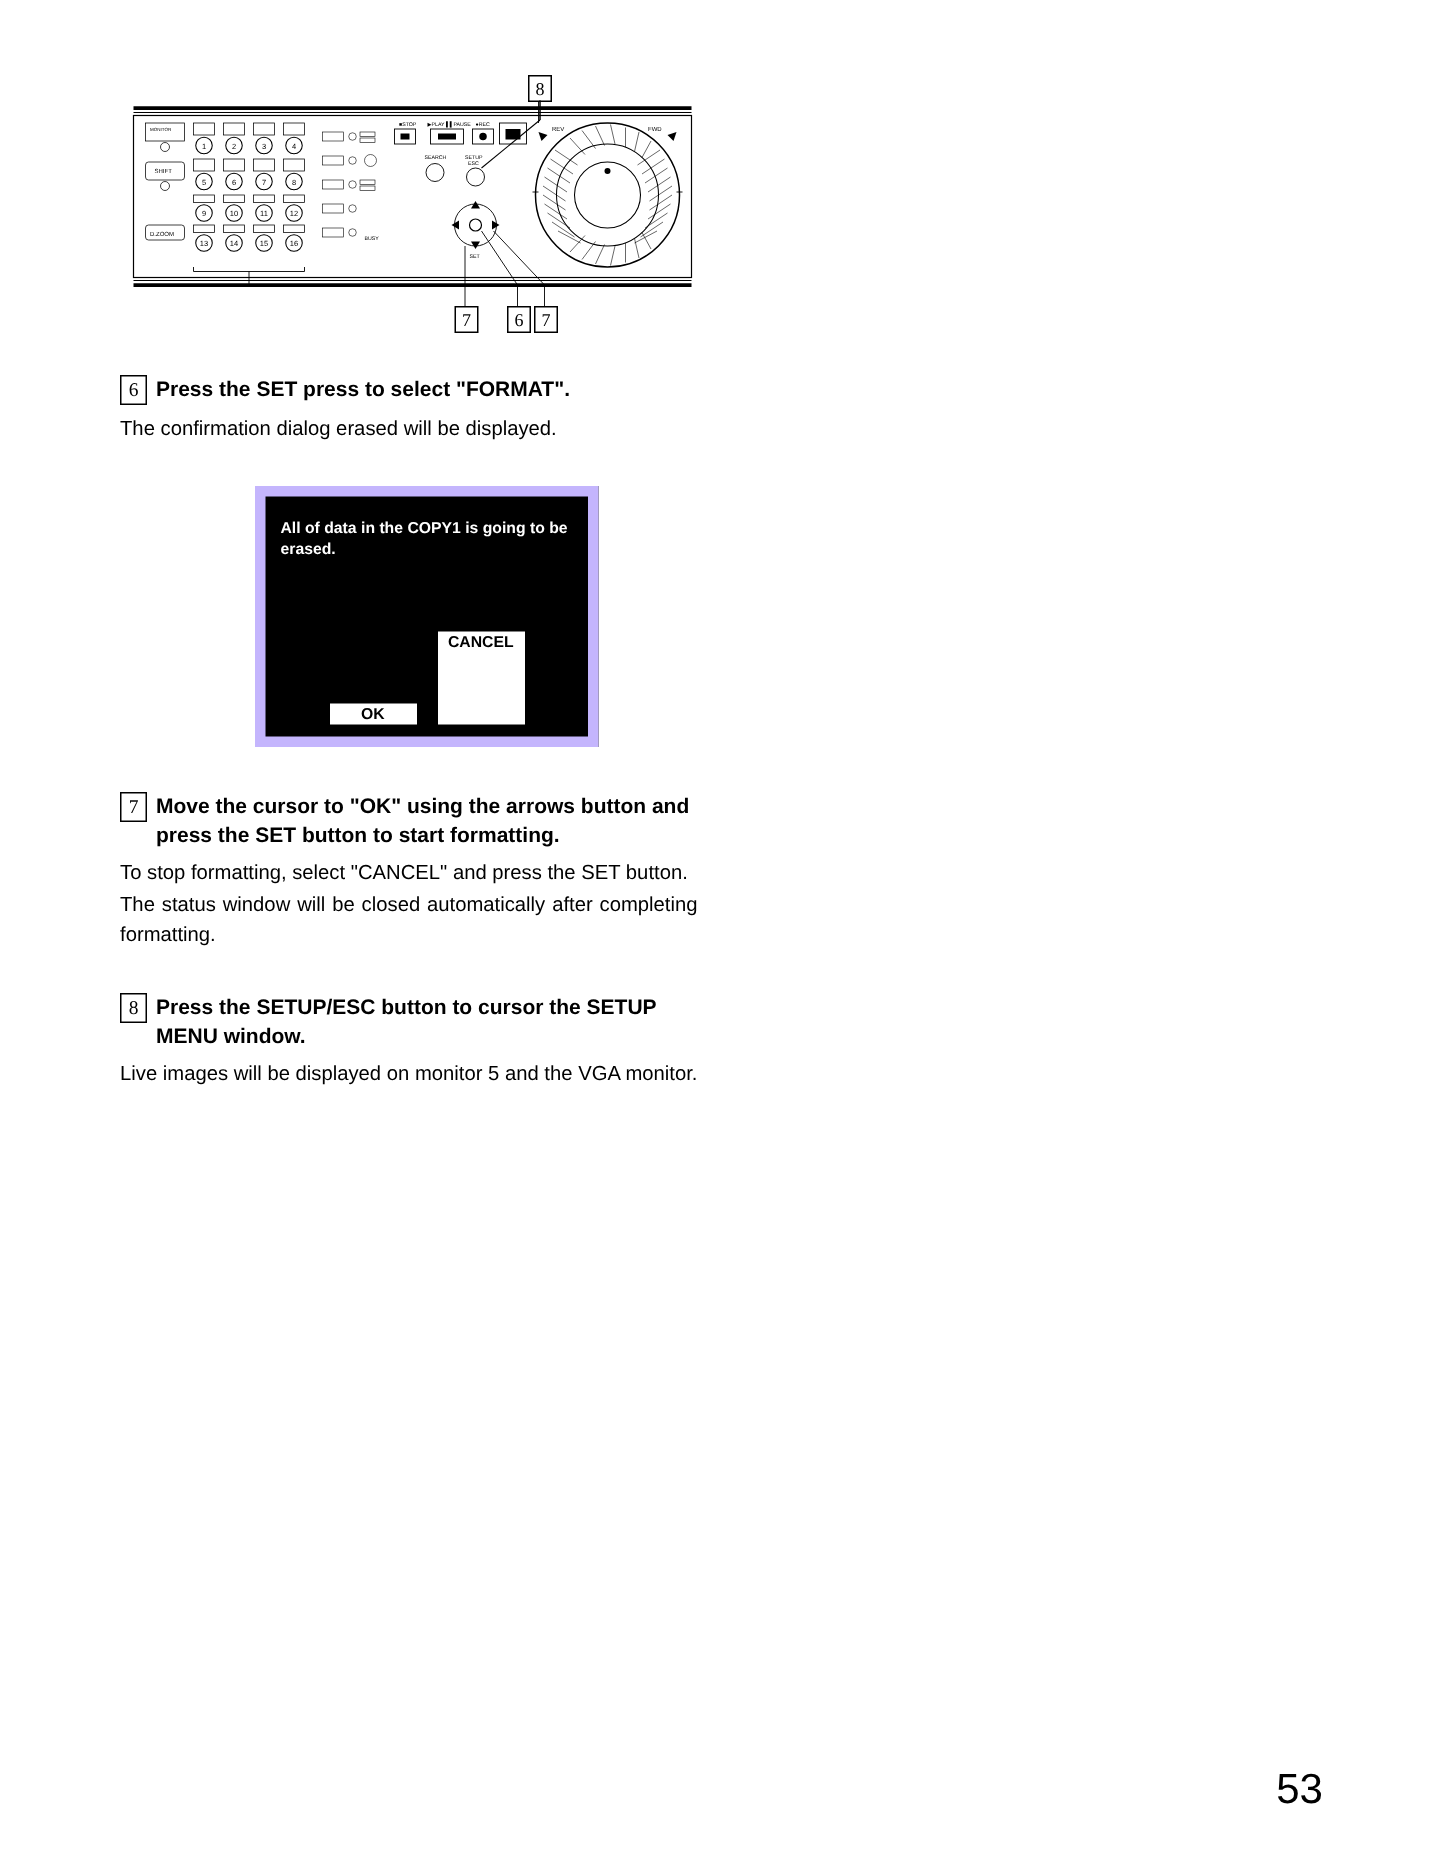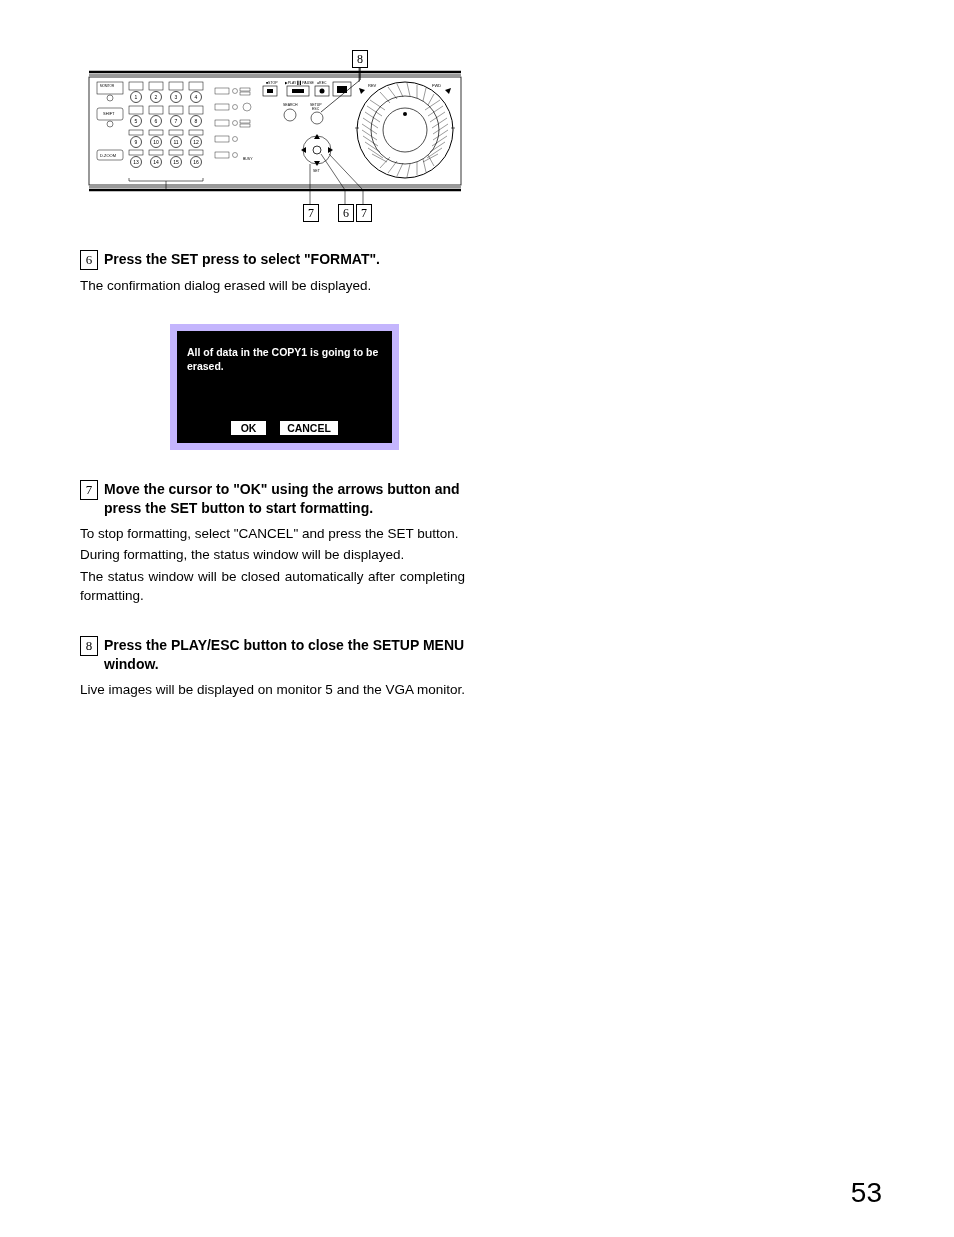--- a/index.html
+++ b/index.html
@@ -79,21 +79,21 @@
     padding-bottom: 8px;
   }
   .dialog-btn {
     background: #fff;
     color: #000;
     font-size: 10.5px;
     font-weight: bold;
     text-align: center;
     padding: 1px 0;
   }
-  .dialog-btn.ok { width: 35px; }
+  .dialog-btn.ok { width: 58px; margin-top: 48px; }
   .dialog-btn.cancel { width: 58px; }
   .page-number {
     position: absolute;
     bottom: 28px;
     right: 72px;
     font-size: 28px;
   }
   
   .diag-wrap {
     position: relative;
@@ -367,28 +367,27 @@
         <div class="dialog-btn cancel">CANCEL</div>
       </div>
     </div>
 
     <div class="step" style="margin-top:30px;">
       <div class="step-title-block">
         <span class="step-num">7</span>
         <span class="step-title-text">Move the cursor to "OK" using the arrows button and press the SET button to start formatting.</span>
       </div>
       <p class="body-text">To stop formatting, select "CANCEL" and press the SET button.</p>
-      <p class="body-text">During formatting, the status window will be displayed.</p>
       <p class="body-text">The status window will be closed automatically after completing formatting.</p>
     </div>
 
     <div class="step" style="margin-top:30px;">
       <div class="step-title-block">
         <span class="step-num">8</span>
-        <span class="step-title-text">Press the PLAY/ESC button to close the SETUP MENU window.</span>
+        <span class="step-title-text">Press the SETUP/ESC button to cursor the SETUP MENU window.</span>
       </div>
       <p class="body-text">Live images will be displayed on monitor 5 and the VGA monitor.</p>
     </div>
 
   </div>
 </div>
 
 <div class="page-number">53</div>
 
 </body></html>

